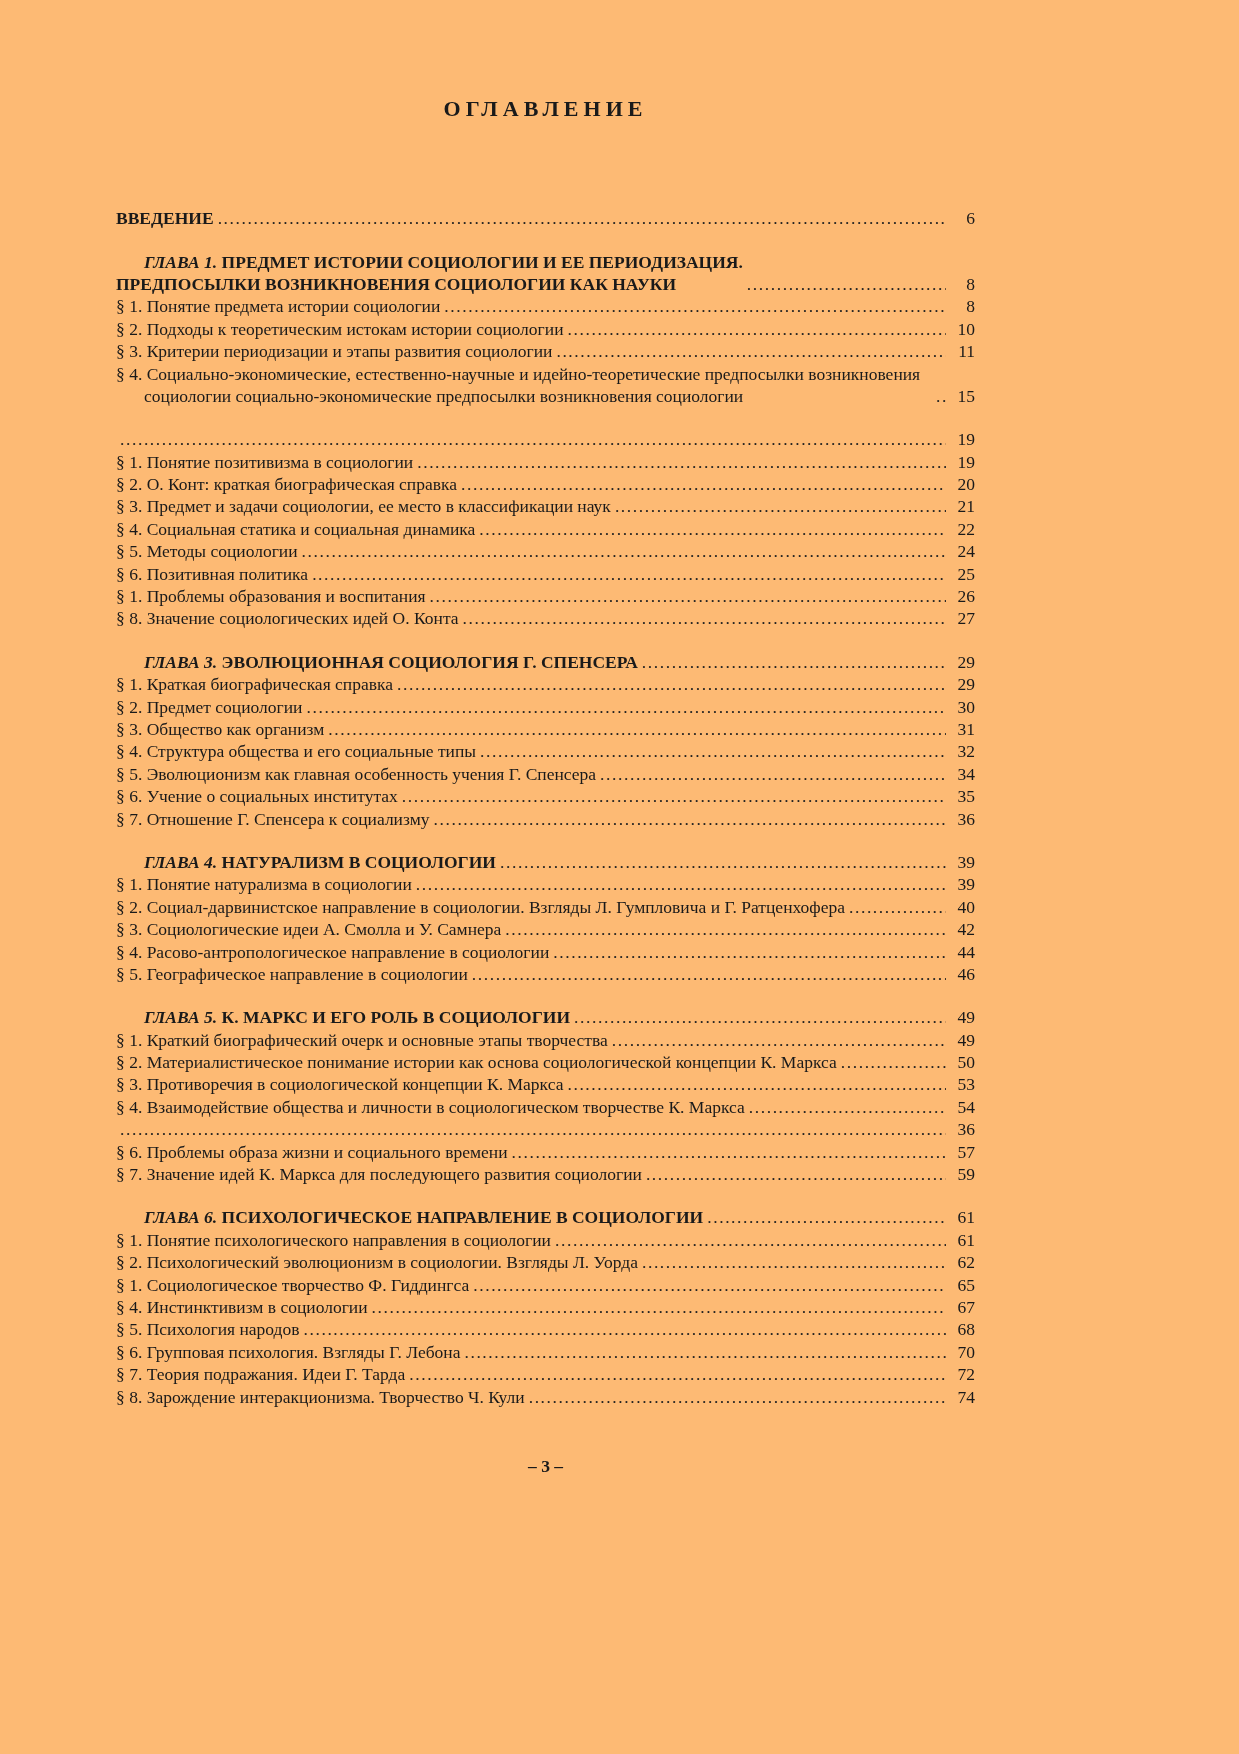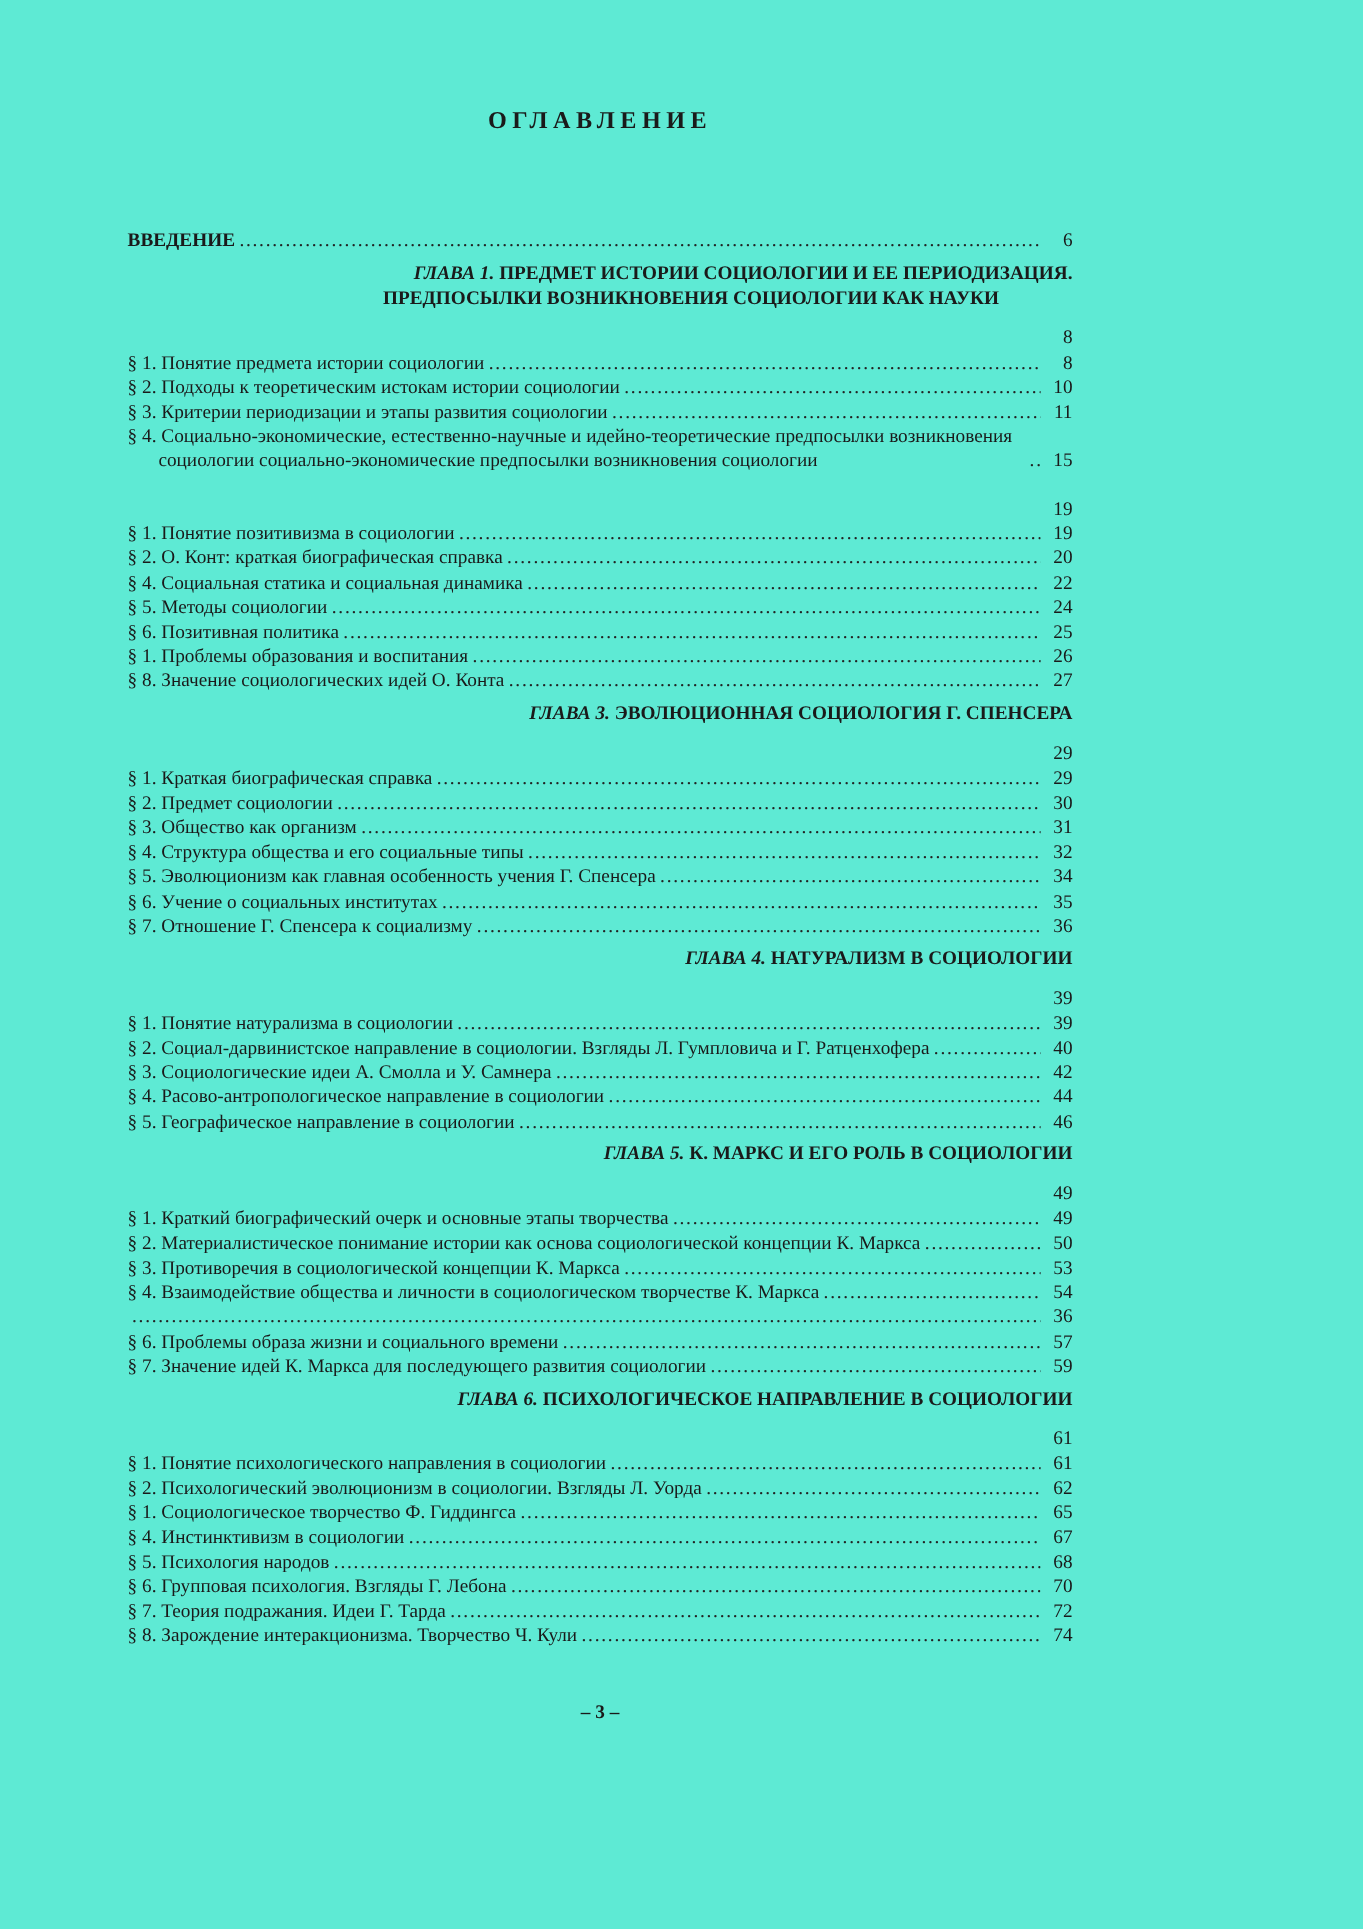--- a/index.html
+++ b/index.html
@@ -11,21 +11,21 @@
     min-height: 1754px;
     background: #ffffff;
     color: #1a1a1a;
     font-family: "Liberation Serif", "DejaVu Serif", serif;
   }
   .sheet {
     box-sizing: border-box;
     width: 1239px;
     min-height: 1754px;
     padding: 97px 264px 40px 116px;
-    background: #5eead4;
+    background: #fdba74;
   }
   .doc-title {
     margin: 0 0 86px 0;
     font-size: 22px;
     line-height: 1.1;
     font-weight: 700;
     letter-spacing: 5px;
     text-align: center;
   }
   .toc {
@@ -38,22 +38,21 @@
   }
   .entry .text {
     flex: 0 1 auto;
     min-width: 0;
   }
   .intro .text {
     font-weight: 700;
     text-align: right;
   }
   .chapter {
-    margin-top: 7px;
-    flex-direction: column;
+    margin-top: 21px;
   }
   .chapter .text {
     font-weight: 700;
     text-indent: 28px;
   }
   .chnum {
     font-style: italic;
   }
   .chtitle {
     white-space: pre-line;
@@ -133,20 +132,25 @@
         <span class="text">§ 1. Понятие позитивизма в социологии</span>
         <span class="dots"></span>
         <span class="pg">19</span>
       </div>
       <div class="entry section">
         <span class="text">§ 2. О. Конт: краткая биографическая справка</span>
         <span class="dots"></span>
         <span class="pg">20</span>
       </div>
       <div class="entry section">
+        <span class="text">§ 3. Предмет и задачи социологии, ее место в классификации наук</span>
+        <span class="dots"></span>
+        <span class="pg">21</span>
+      </div>
+      <div class="entry section">
         <span class="text">§ 4. Социальная статика и социальная динамика</span>
         <span class="dots"></span>
         <span class="pg">22</span>
       </div>
       <div class="entry section">
         <span class="text">§ 5. Методы социологии</span>
         <span class="dots"></span>
         <span class="pg">24</span>
       </div>
       <div class="entry section">

